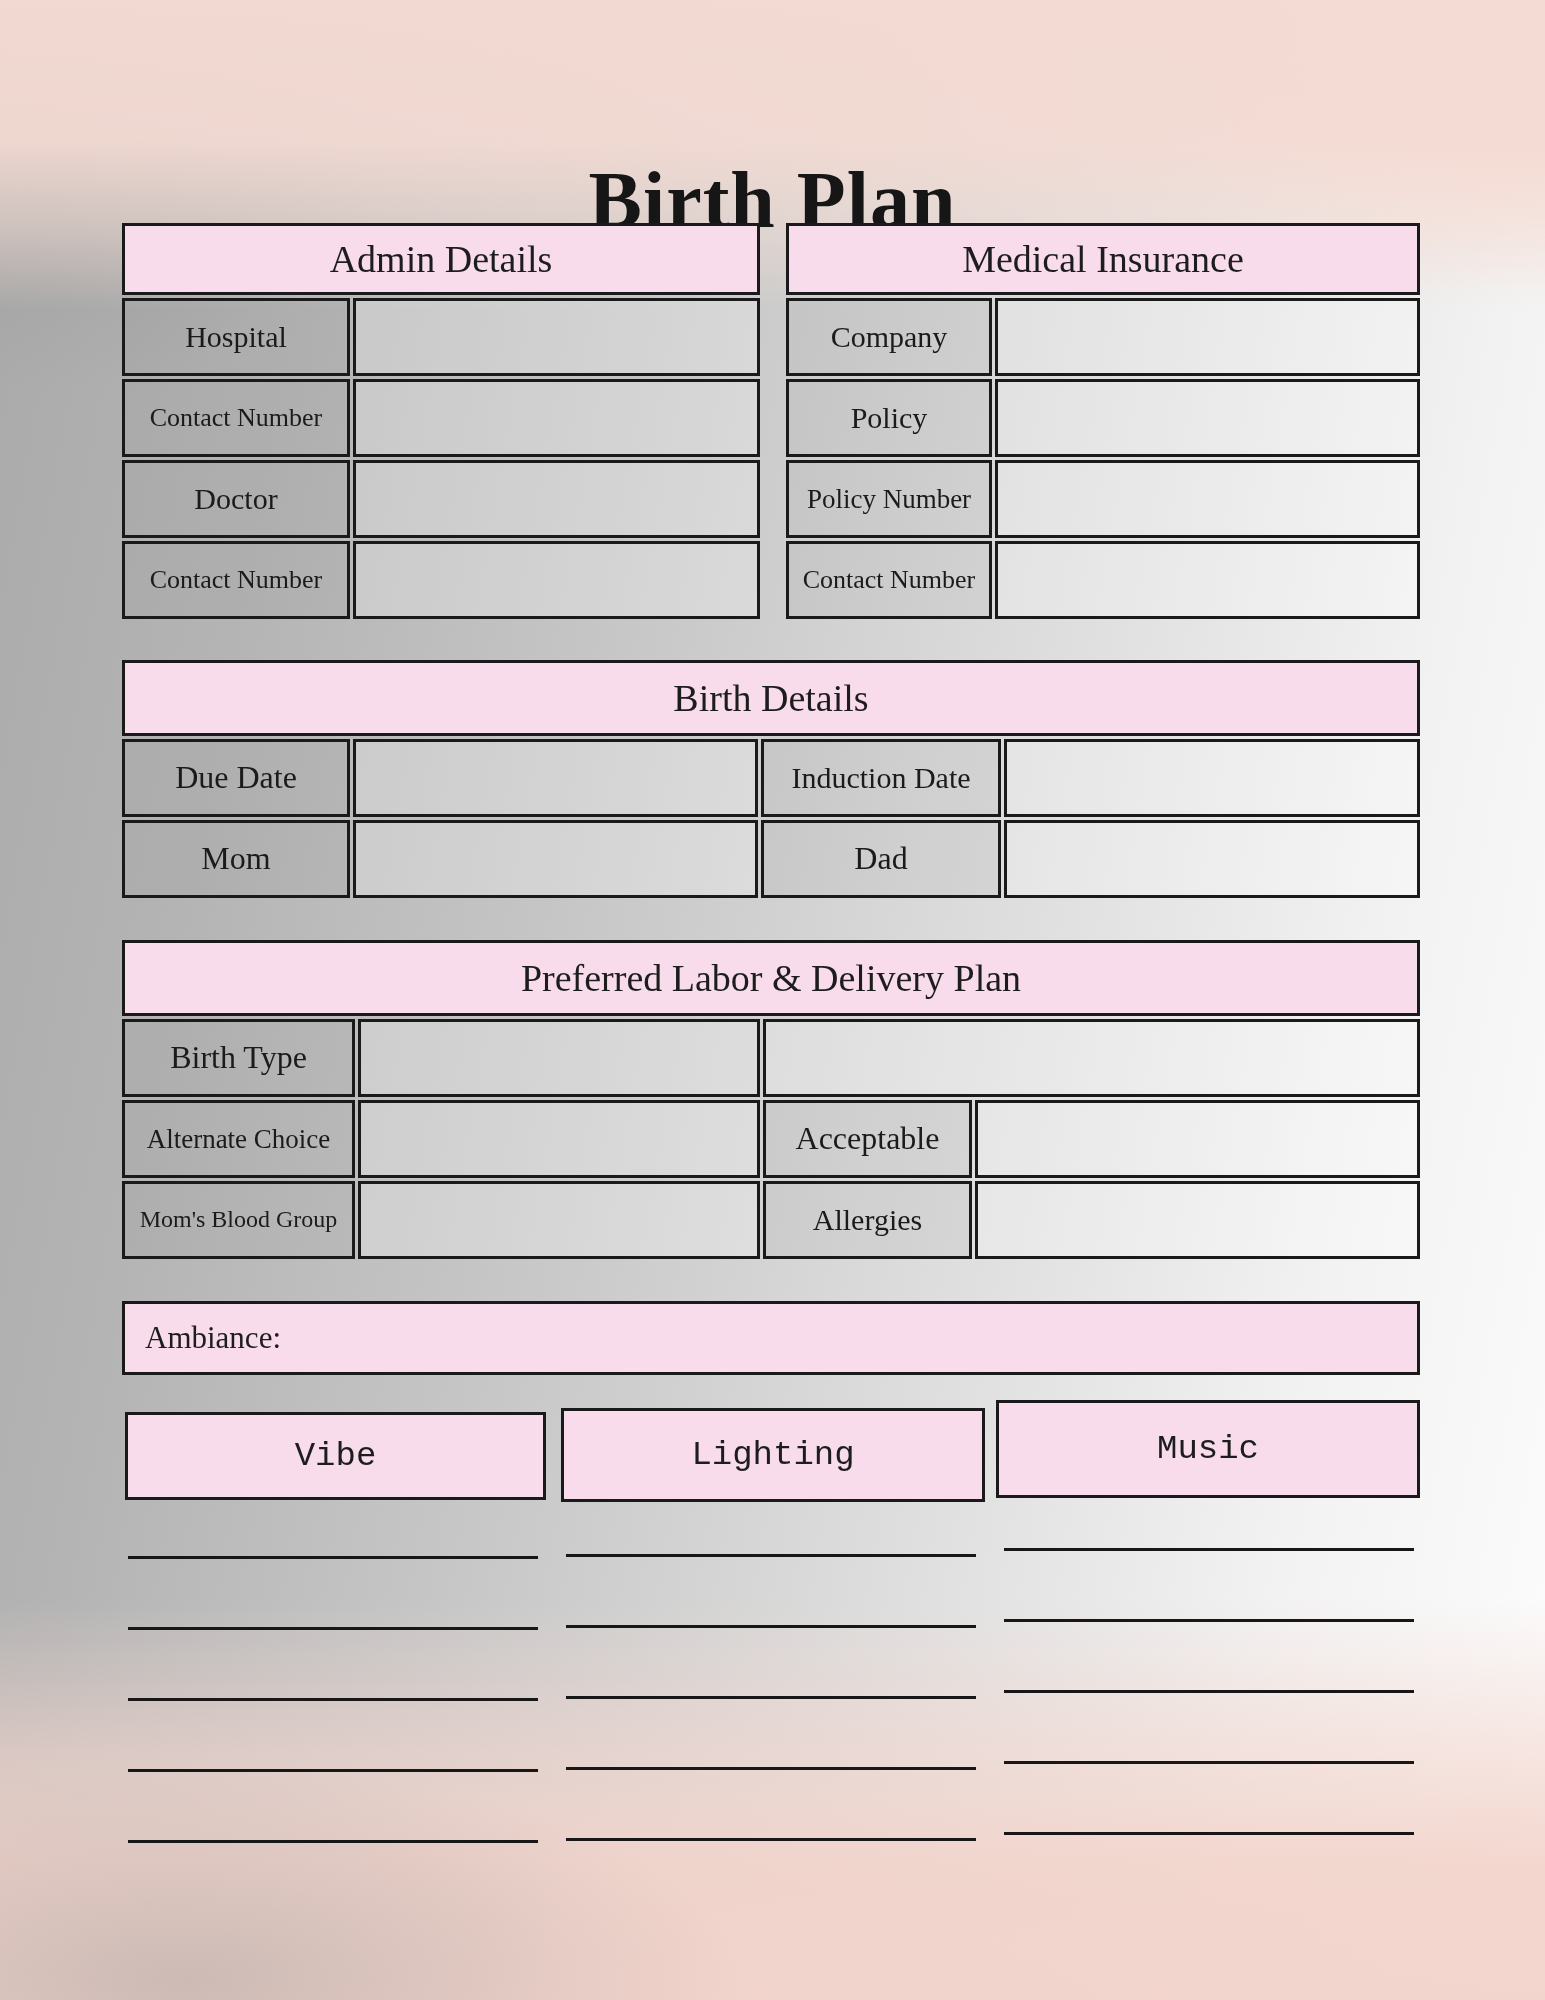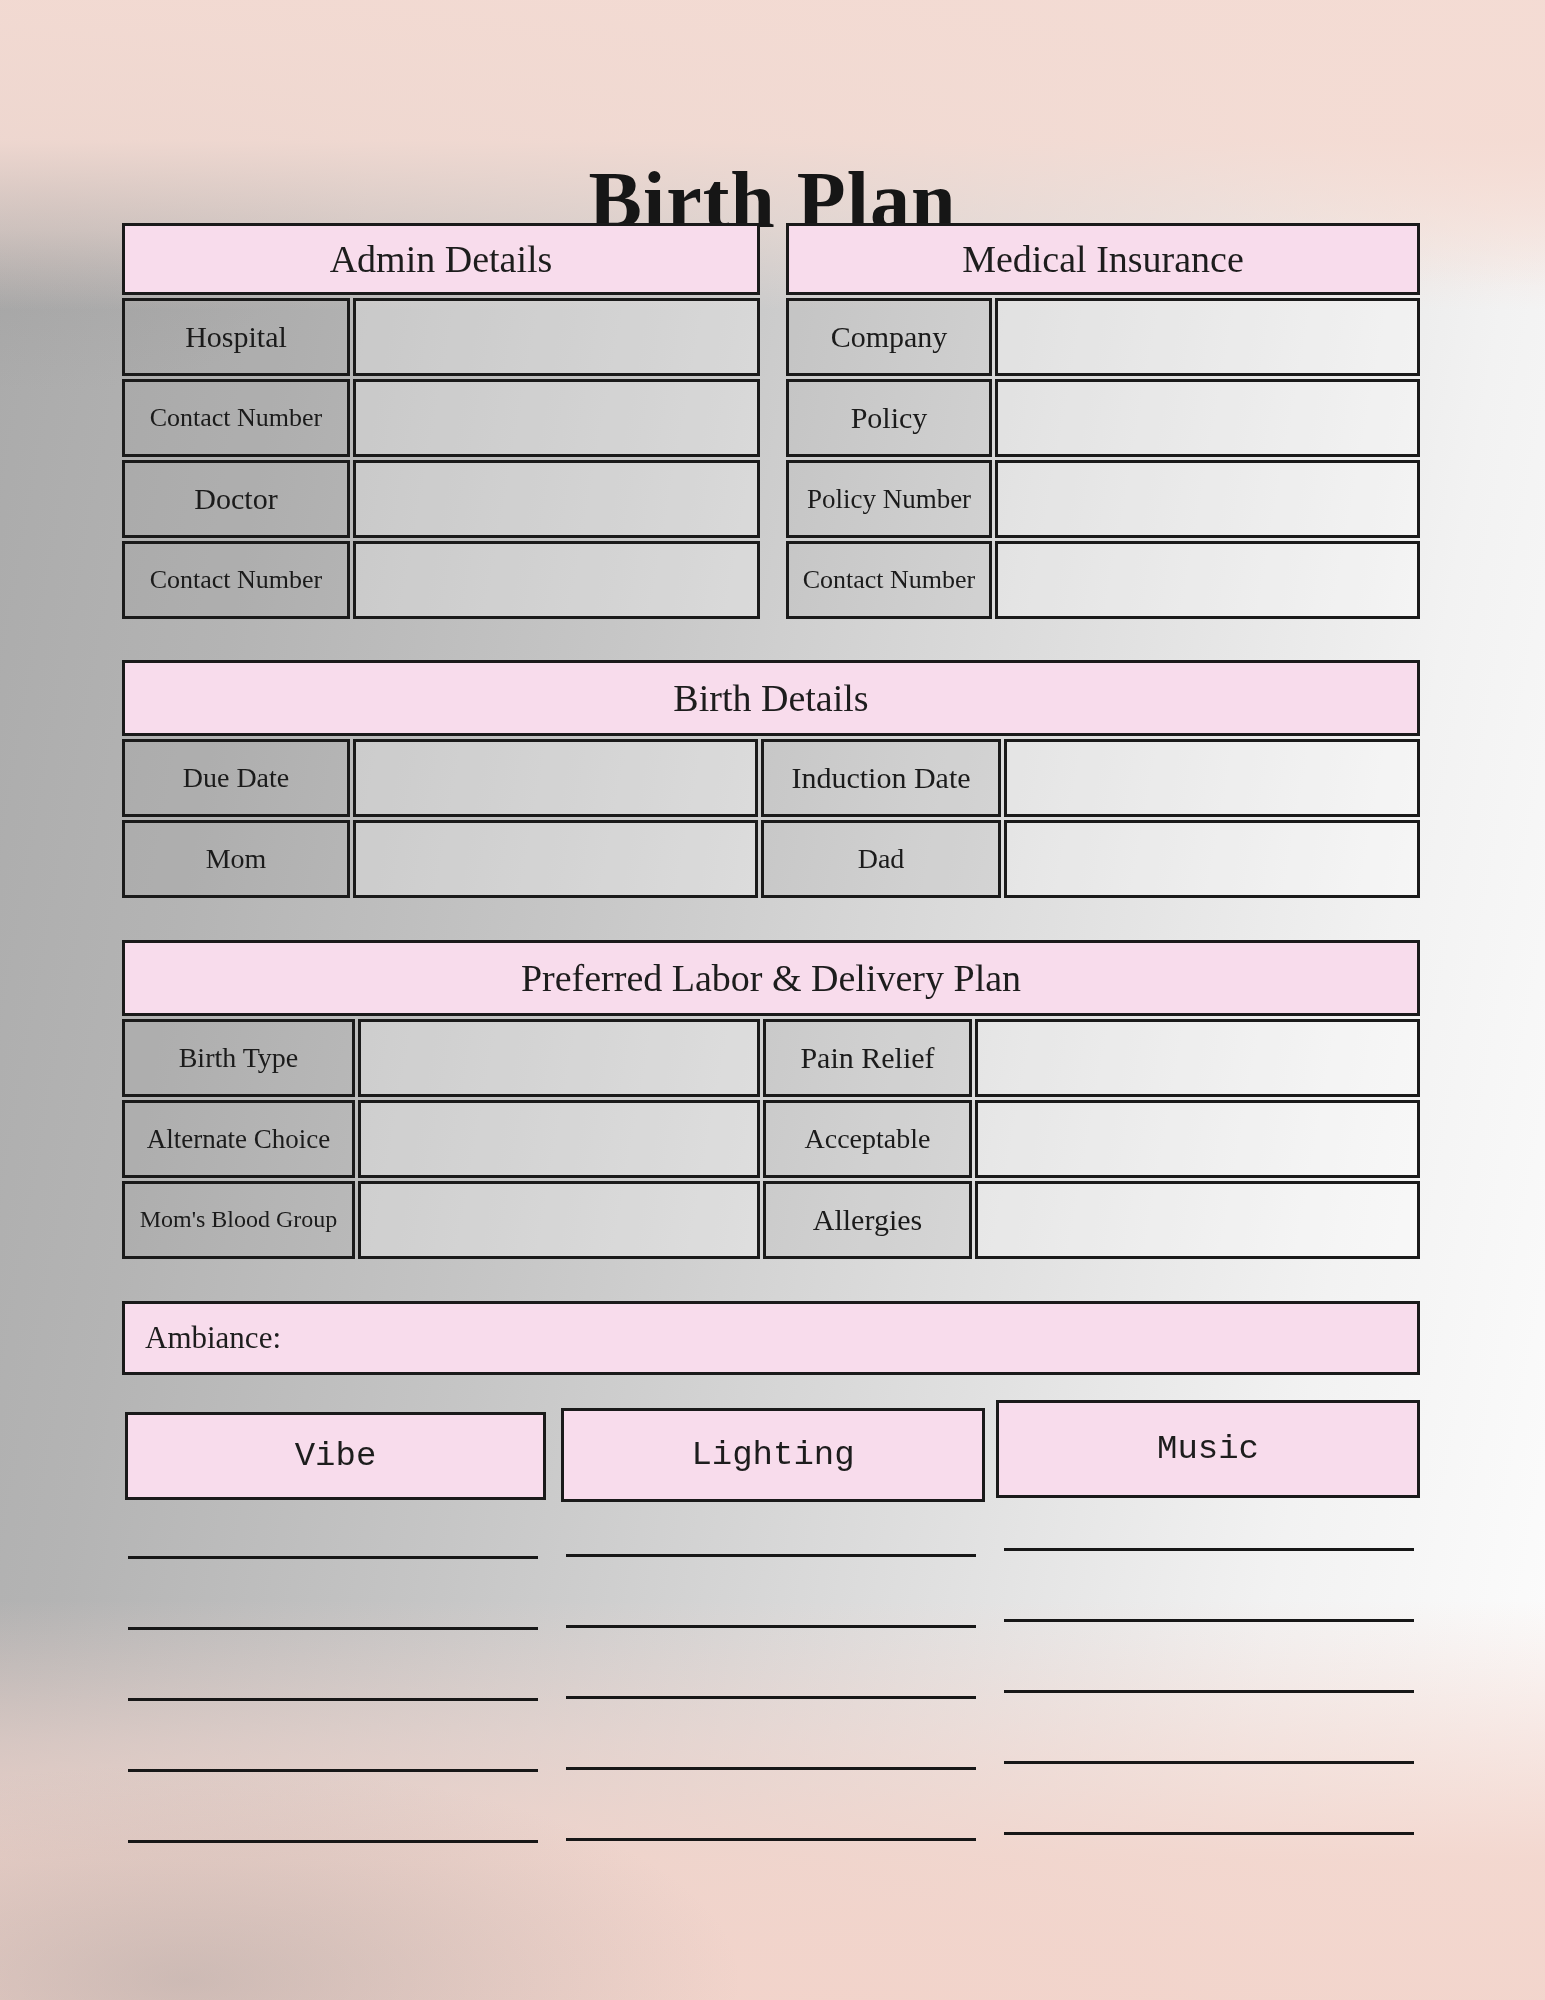--- a/index.html
+++ b/index.html
@@ -47,21 +47,21 @@
   .w-b-val1{width:405px;flex:none;}
   .w-b-lbl2{width:240px;flex:none;}
   .w-l-lbl1{width:233px;flex:none;}
   .w-l-val1{width:402px;flex:none;}
   .w-l-lbl2{width:209px;flex:none;}
   
   .fs24{font-size:24px;}
   .fs26{font-size:26px;}
   .fs27{font-size:27px;}
   .fs30{font-size:30px;}
-  .fs32{font-size:28px;}
+  .fs32{font-size:32px;}
   #ambiance-bar{
     position:absolute;left:122px;top:1301px;width:1298px;height:74px;
     box-sizing:border-box;background:#f8dcec;border:3px solid #1a1a1a;
     display:flex;align-items:center;padding-left:20px;font-size:31px;color:#1d1d1d;
   }
   .pink-box{
     position:absolute;box-sizing:border-box;
     background:#f8dcec;border:3px solid #1a1a1a;
     display:flex;align-items:center;justify-content:center;
     font-size:34px;color:#1d1d1d;font-family:Liberation Mono, monospace;
@@ -137,21 +137,20 @@
       <div class="cell lbl w-b-lbl2 fs32">Dad</div>
       <div class="cell val"></div>
     </div>
   </div>
 
   <div class="block" style="left:122px;top:940px;width:1298px;">
     <div class="section-header tall">Preferred Labor &amp; Delivery Plan</div>
     <div class="trow">
       <div class="cell lbl w-l-lbl1 fs32">Birth Type</div>
       <div class="cell val w-l-val1"></div>
-      <div class="cell lbl w-l-lbl2 fs30">Pain Relief</div>
       <div class="cell val"></div>
     </div>
     <div class="trow">
       <div class="cell lbl w-l-lbl1 fs27">Alternate Choice</div>
       <div class="cell val w-l-val1"></div>
       <div class="cell lbl w-l-lbl2 fs32">Acceptable</div>
       <div class="cell val"></div>
     </div>
     <div class="trow">
       <div class="cell lbl w-l-lbl1 fs24">Mom's Blood Group</div>

